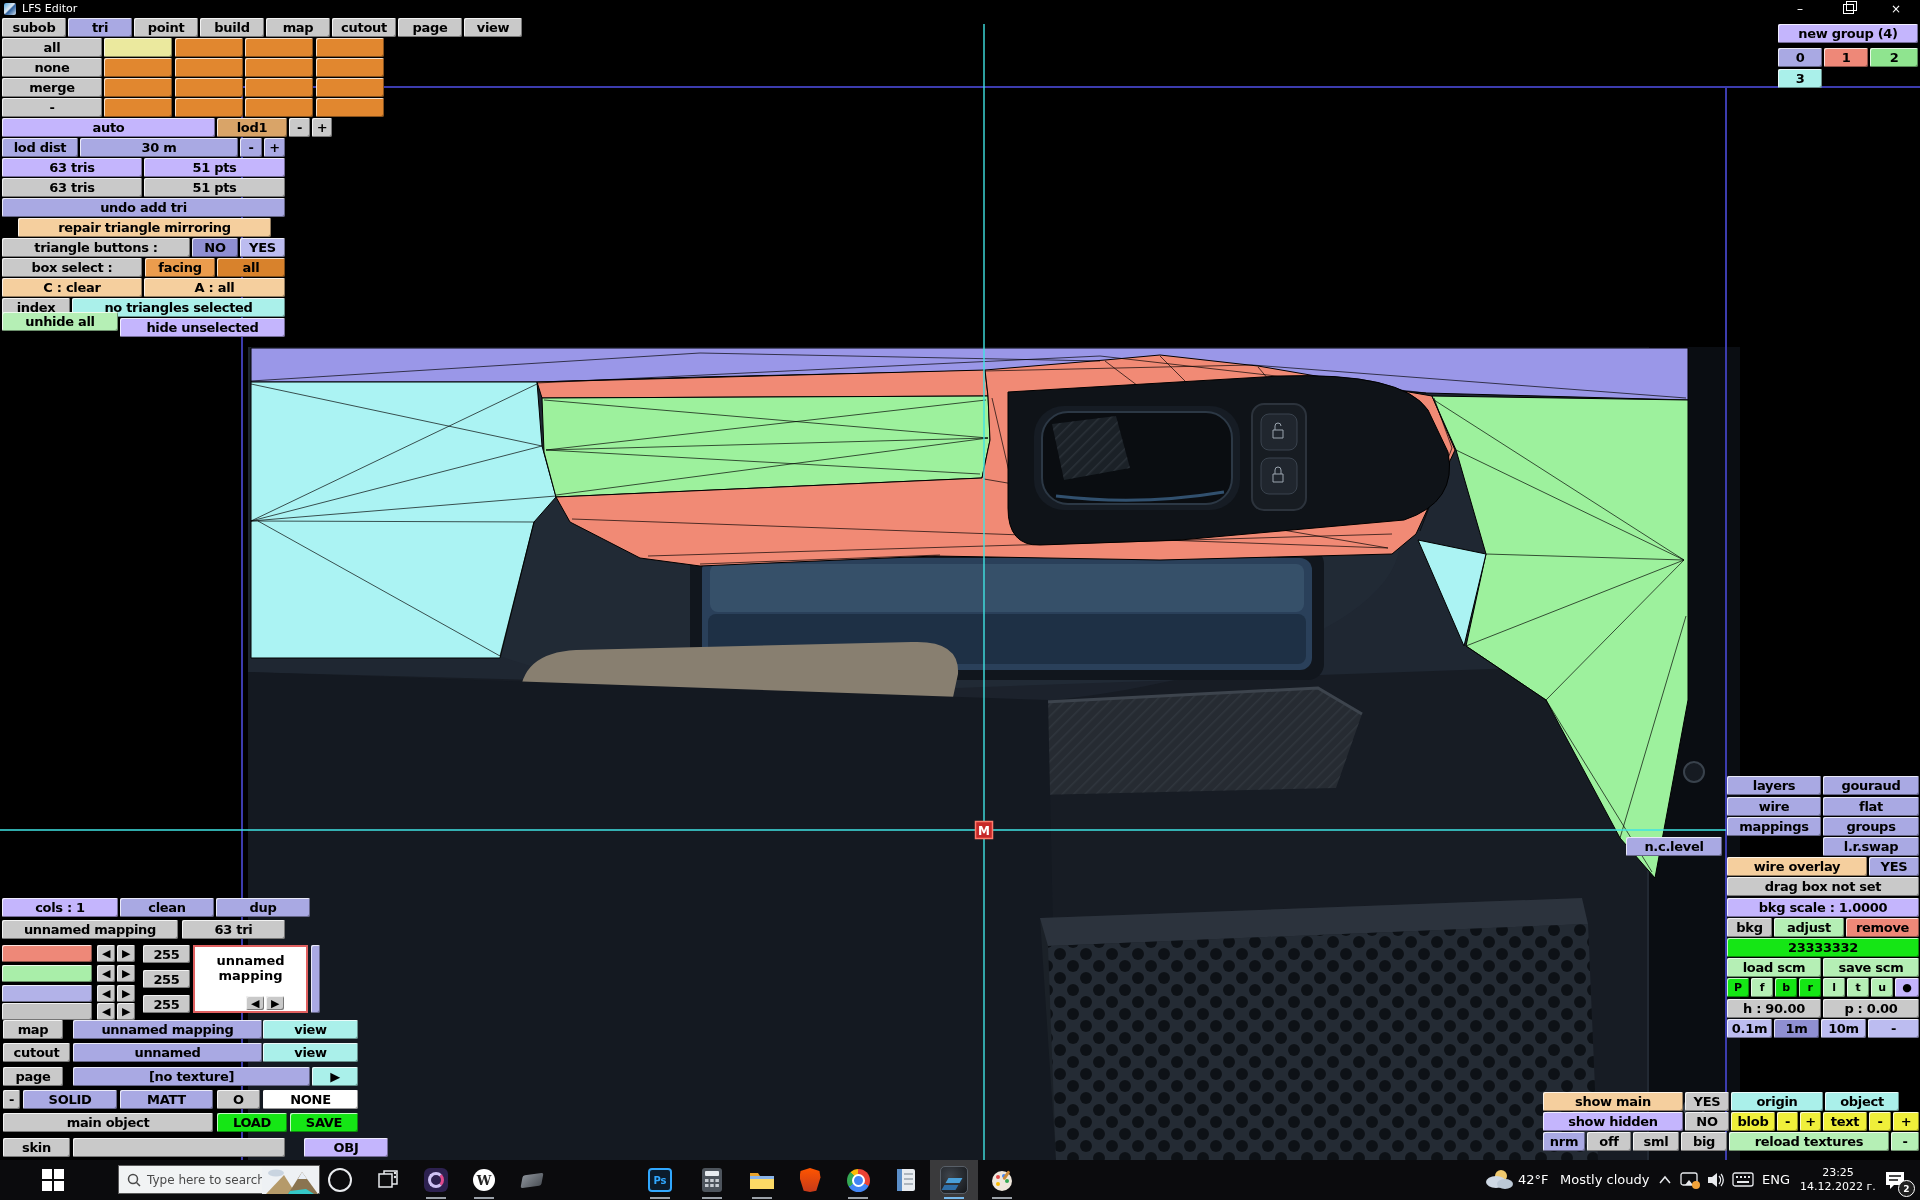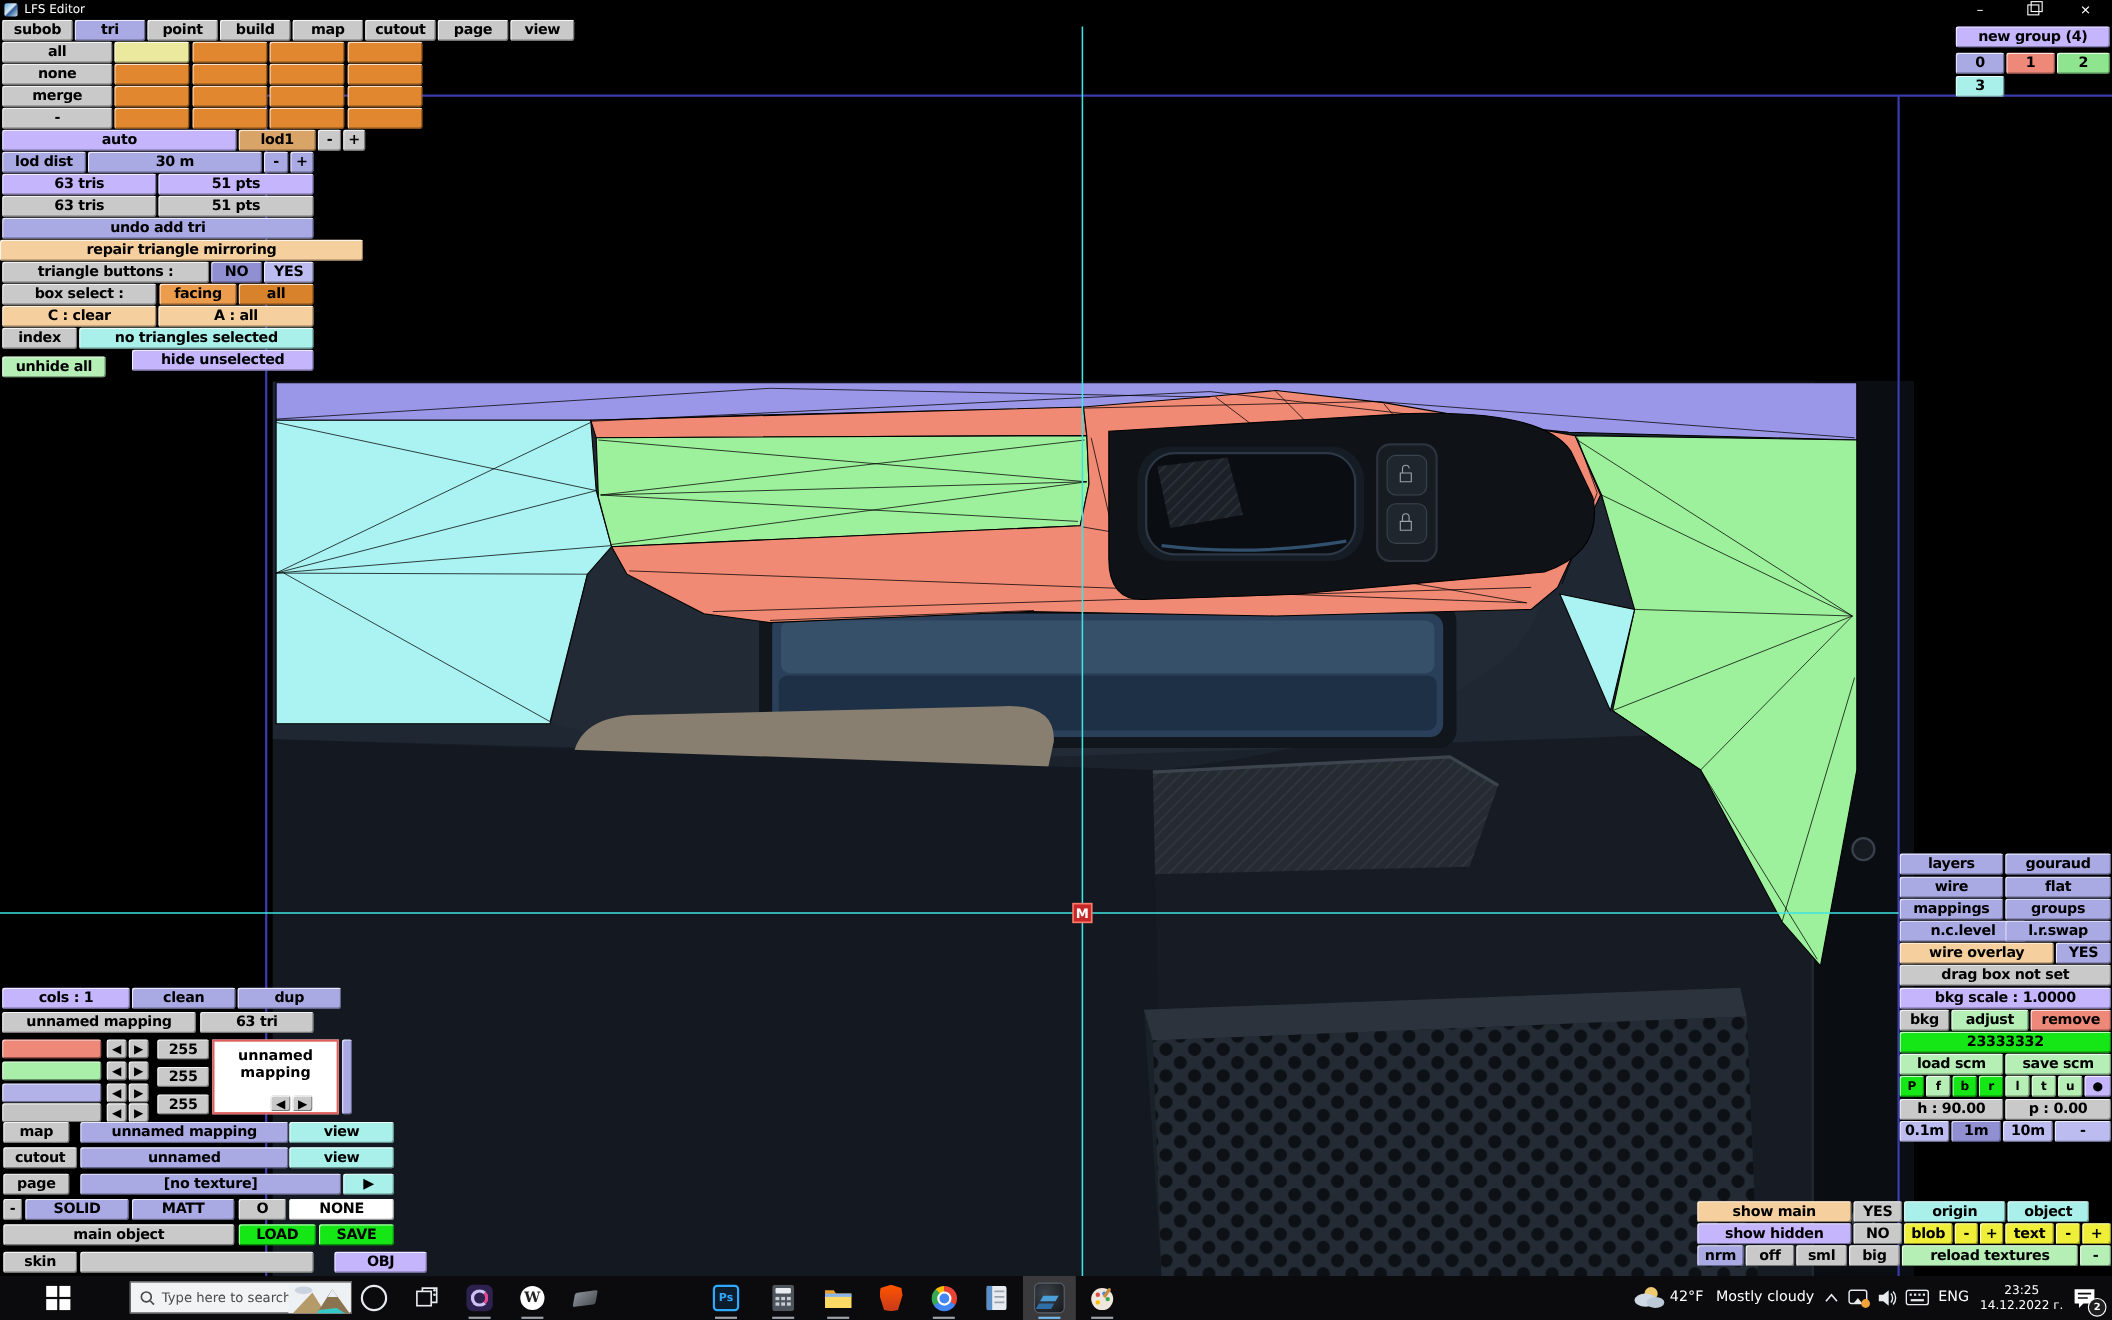--- a/index.html
+++ b/index.html
@@ -205,52 +205,52 @@
 <div class="b pu" style="left:80px;top:138px;width:158px">30 m</div>
 <div class="b pu" style="left:240px;top:138px;width:22px">-</div>
 <div class="b pu" style="left:264px;top:138px;width:21px">+</div>
 
 <div class="b ye" style="left:2px;top:158px;width:140px">63 tris</div>
 <div class="b ye" style="left:144px;top:158px;width:141px">51 pts</div>
 <div class="b gy" style="left:2px;top:178px;width:140px">63 tris</div>
 <div class="b gy" style="left:144px;top:178px;width:141px">51 pts</div>
 
 <div class="b pu" style="left:2px;top:198px;width:283px">undo add tri</div>
-<div class="b pe" style="left:0;top:218px;width:330px">repair triangle mirroring</div>
+<div class="b pe" style="left:18px;top:218px;width:253px">repair triangle mirroring</div>
 
 <div class="b gy" style="left:2px;top:238px;width:188px">triangle buttons :</div>
 <div class="b pud" style="left:192px;top:238px;width:46px">NO</div>
 <div class="b pul" style="left:240px;top:238px;width:45px">YES</div>
 
 <div class="b gy" style="left:2px;top:258px;width:140px">box select :</div>
 <div class="b orl" style="left:145px;top:258px;width:70px">facing</div>
 <div class="b or" style="left:217px;top:258px;width:68px">all</div>
 
 <div class="b pe" style="left:2px;top:278px;width:140px">C : clear</div>
 <div class="b pe" style="left:144px;top:278px;width:141px">A : all</div>
 
 <div class="b gy" style="left:2px;top:298px;width:68px">index</div>
 <div class="b cy" style="left:72px;top:298px;width:213px">no triangles selected</div>
 
-<div class="b gn" style="left:2px;top:324px;width:94px">unhide all</div>
+<div class="b gn" style="left:2px;top:312px;width:116px">unhide all</div>
 <div class="b ye" style="left:120px;top:318px;width:165px">hide unselected</div>
 
 <div class="b ye" style="left:1778px;top:24px;width:140px">new group (4)</div>
 <div class="b pu" style="left:1778px;top:48px;width:44px">0</div>
 <div class="b sa" style="left:1824px;top:48px;width:44px">1</div>
 <div class="b gn2" style="left:1870px;top:48px;width:48px">2</div>
 <div class="b cy" style="left:1778px;top:69px;width:44px">3</div>
 
 <div class="b pu" style="left:1727px;top:776px;width:94px">layers</div>
 <div class="b pu" style="left:1823px;top:776px;width:96px">gouraud</div>
 <div class="b pu" style="left:1727px;top:797px;width:94px">wire</div>
 <div class="b pu" style="left:1823px;top:797px;width:96px">flat</div>
 <div class="b pu" style="left:1727px;top:817px;width:94px">mappings</div>
 <div class="b pu" style="left:1823px;top:817px;width:96px">groups</div>
-<div class="b pu" style="left:1727px;top:837px;width:115px">n.c.level</div>
+<div class="b pu" style="left:1626px;top:837px;width:96px">n.c.level</div>
 <div class="b pu" style="left:1823px;top:837px;width:96px">l.r.swap</div>
 <div class="b pe" style="left:1727px;top:857px;width:140px">wire overlay</div>
 <div class="b pu" style="left:1869px;top:857px;width:50px">YES</div>
 <div class="b gy" style="left:1727px;top:877px;width:192px">drag box not set</div>
 
 <div class="b ye" style="left:1727px;top:898px;width:192px">bkg scale : 1.0000</div>
 <div class="b gy" style="left:1727px;top:918px;width:45px">bkg</div>
 <div class="b gn" style="left:1774px;top:918px;width:70px">adjust</div>
 <div class="b sa" style="left:1846px;top:918px;width:73px">remove</div>
 <div class="b gb" style="left:1727px;top:938px;width:192px">23333332</div>

